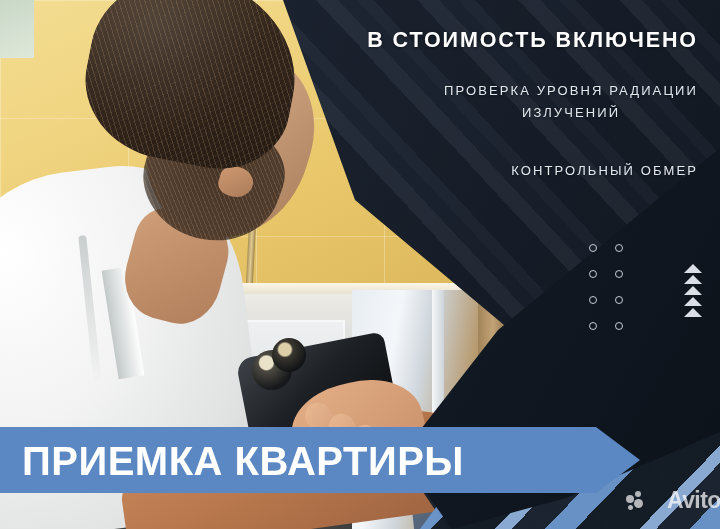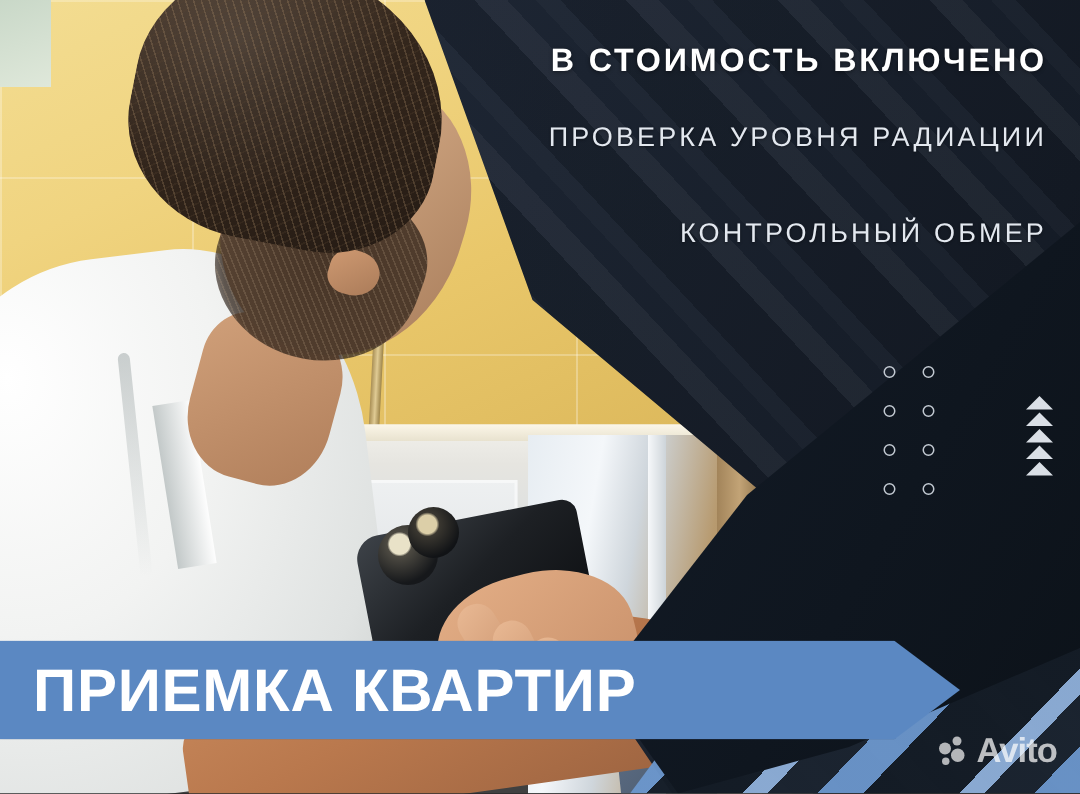--- a/index.html
+++ b/index.html
@@ -241,26 +241,26 @@
   
   .headline {
     position:absolute; right:22px; top:28px;
     font-size:21.5px; font-weight:bold; color:#ffffff;
     letter-spacing:1.9px; white-space:nowrap;
     text-shadow:0 1px 3px rgba(0,0,0,.45);
   }
   .sub {
     position:absolute; right:22px;
     text-align:center; color:#e3e8ef;
-    font-size:18px; font-weight:300; line-height:22px;
+    font-size:13px; font-weight:300; line-height:22px;
     letter-spacing:2.1px; white-space:nowrap;
     text-shadow:0 1px 2px rgba(0,0,0,.40);
   }
   .sub-a { top:80px; }
-  .sub-b { top:144px; }
+  .sub-b { top:160px; }
   .sub .l { display:block; }
 
   
   .dots {
     position:absolute; left:585px; top:235px;
     display:grid; grid-template-columns:repeat(2,26px); grid-auto-rows:26px;
   }
   .dot {
     width:8px; height:8px; border-radius:50%;
     border:1.6px solid rgba(226,233,241,.85);
@@ -287,21 +287,21 @@
   }
   .banner-text {
     position:absolute; left:22px; top:438px;
     font-size:40px; font-weight:bold; color:#ffffff;
     letter-spacing:.5px; white-space:nowrap; line-height:46px;
   }
 
   
   .avito {
     position:absolute; left:626px; top:487px;
-    display:flex; align-items:center; gap:3px;
+    display:flex; align-items:center; gap:19px;
     opacity:.72;
   }
   .avito .marks { position:relative; width:22px; height:20px; }
   .avito .marks i { position:absolute; border-radius:50%; background:#f2f2f2; display:block; }
   .avito .m1 { width:8px;  height:8px;  left:0;   top:4px; }
   .avito .m2 { width:6px;  height:6px;  left:9px; top:0;  }
   .avito .m3 { width:9px;  height:9px;  left:8px; top:8px; background:#fafafa; }
   .avito .m4 { width:5px;  height:5px;  left:2px; top:14px; }
   .avito .word {
     font-size:23px; font-weight:bold; color:#fdfdfd; letter-spacing:-.6px;
@@ -351,20 +351,21 @@
 
   <div class="panel"></div>
   <div class="panel-stripes"></div>
   <div class="blue-stripes"></div>
   <div class="blue-stripes-mask"></div>
 
   <div class="headline">В СТОИМОСТЬ ВКЛЮЧЕНО</div>
 
   <div class="sub sub-a">
     <span class="l">ПРОВЕРКА УРОВНЯ РАДИАЦИИ</span>
+    <span class="l">ИЗЛУЧЕНИЙ</span>
   </div>
 
   <div class="sub sub-b">
     <span class="l">КОНТРОЛЬНЫЙ ОБМЕР</span>
   </div>
 
   <div class="dots">
     <div class="dot"></div>
     <div class="dot"></div>
     <div class="dot"></div>
@@ -377,21 +378,21 @@
 
   <div class="chevs">
     <div class="chev"></div>
     <div class="chev"></div>
     <div class="chev"></div>
     <div class="chev"></div>
     <div class="chev"></div>
   </div>
 
   <div class="banner"></div>
-  <div class="banner-text">ПРИЕМКА КВАРТИР</div>
+  <div class="banner-text">ПРИЕМКА КВАРТИРЫ</div>
 
   <div class="avito">
     <span class="marks">
       <i class="m1"></i>
         <i class="m2"></i>
         <i class="m3"></i>
         <i class="m4"></i>
     </span>
     <span class="word">Avito</span>
   </div>

